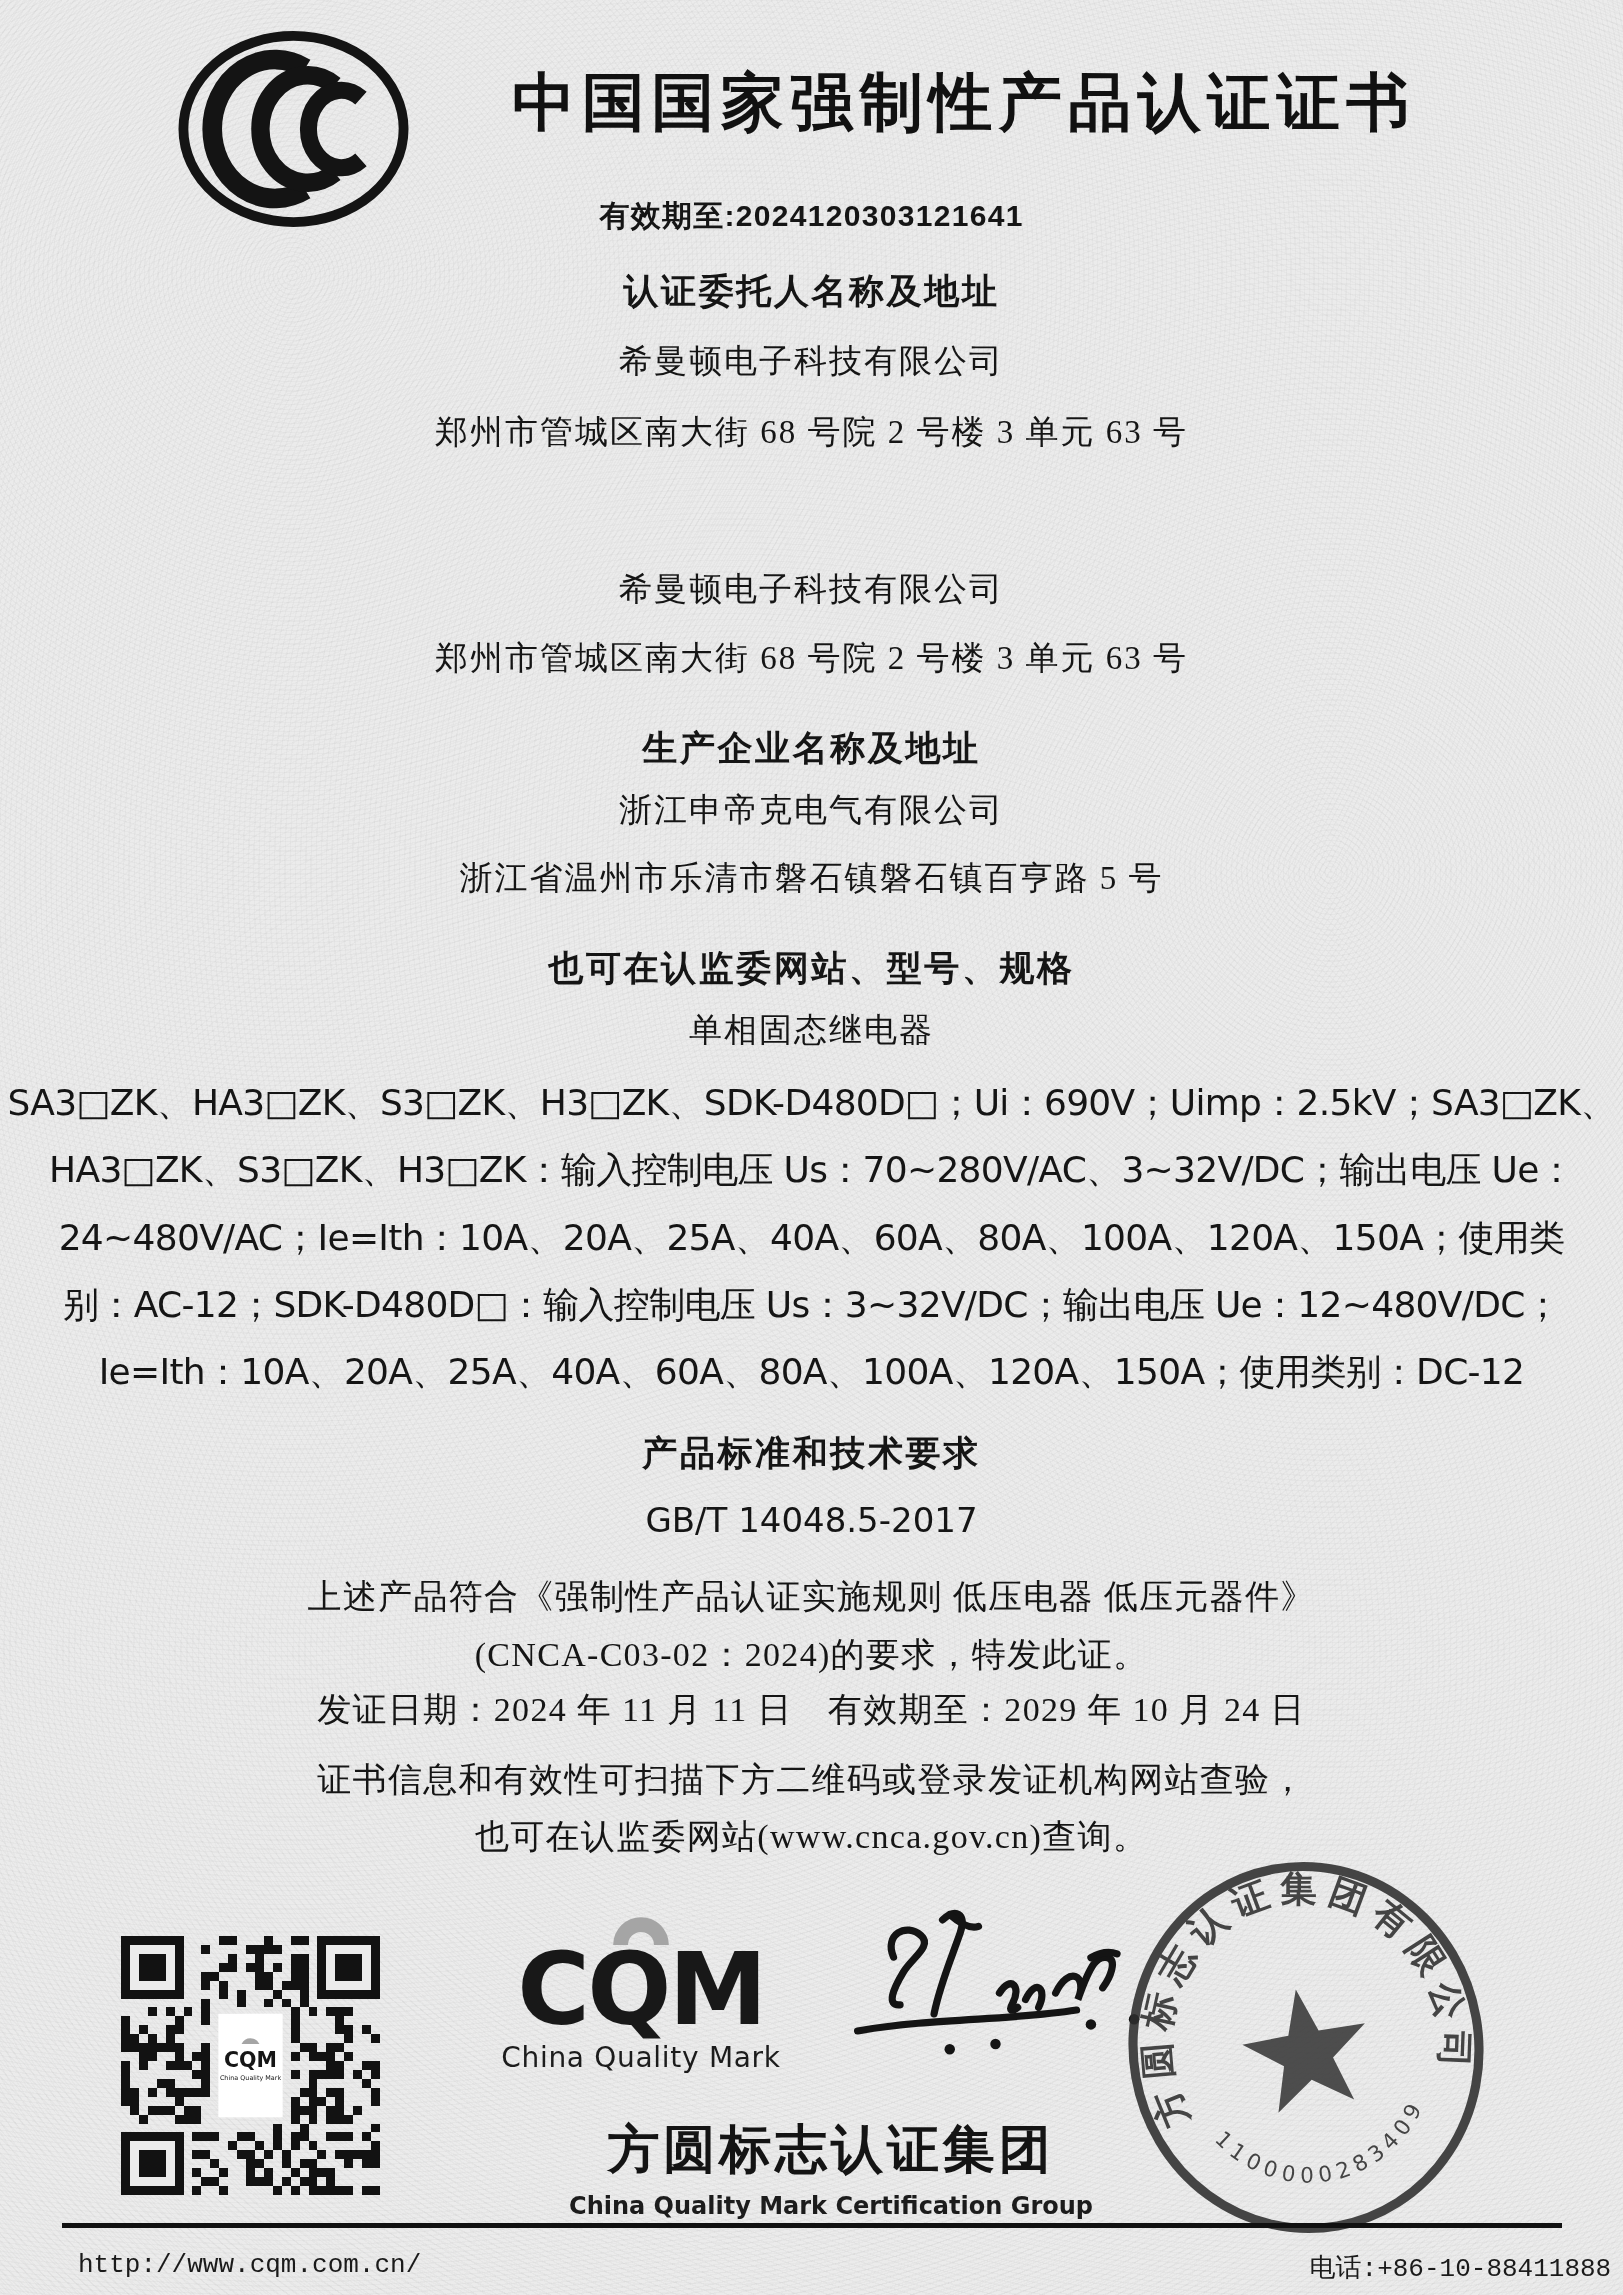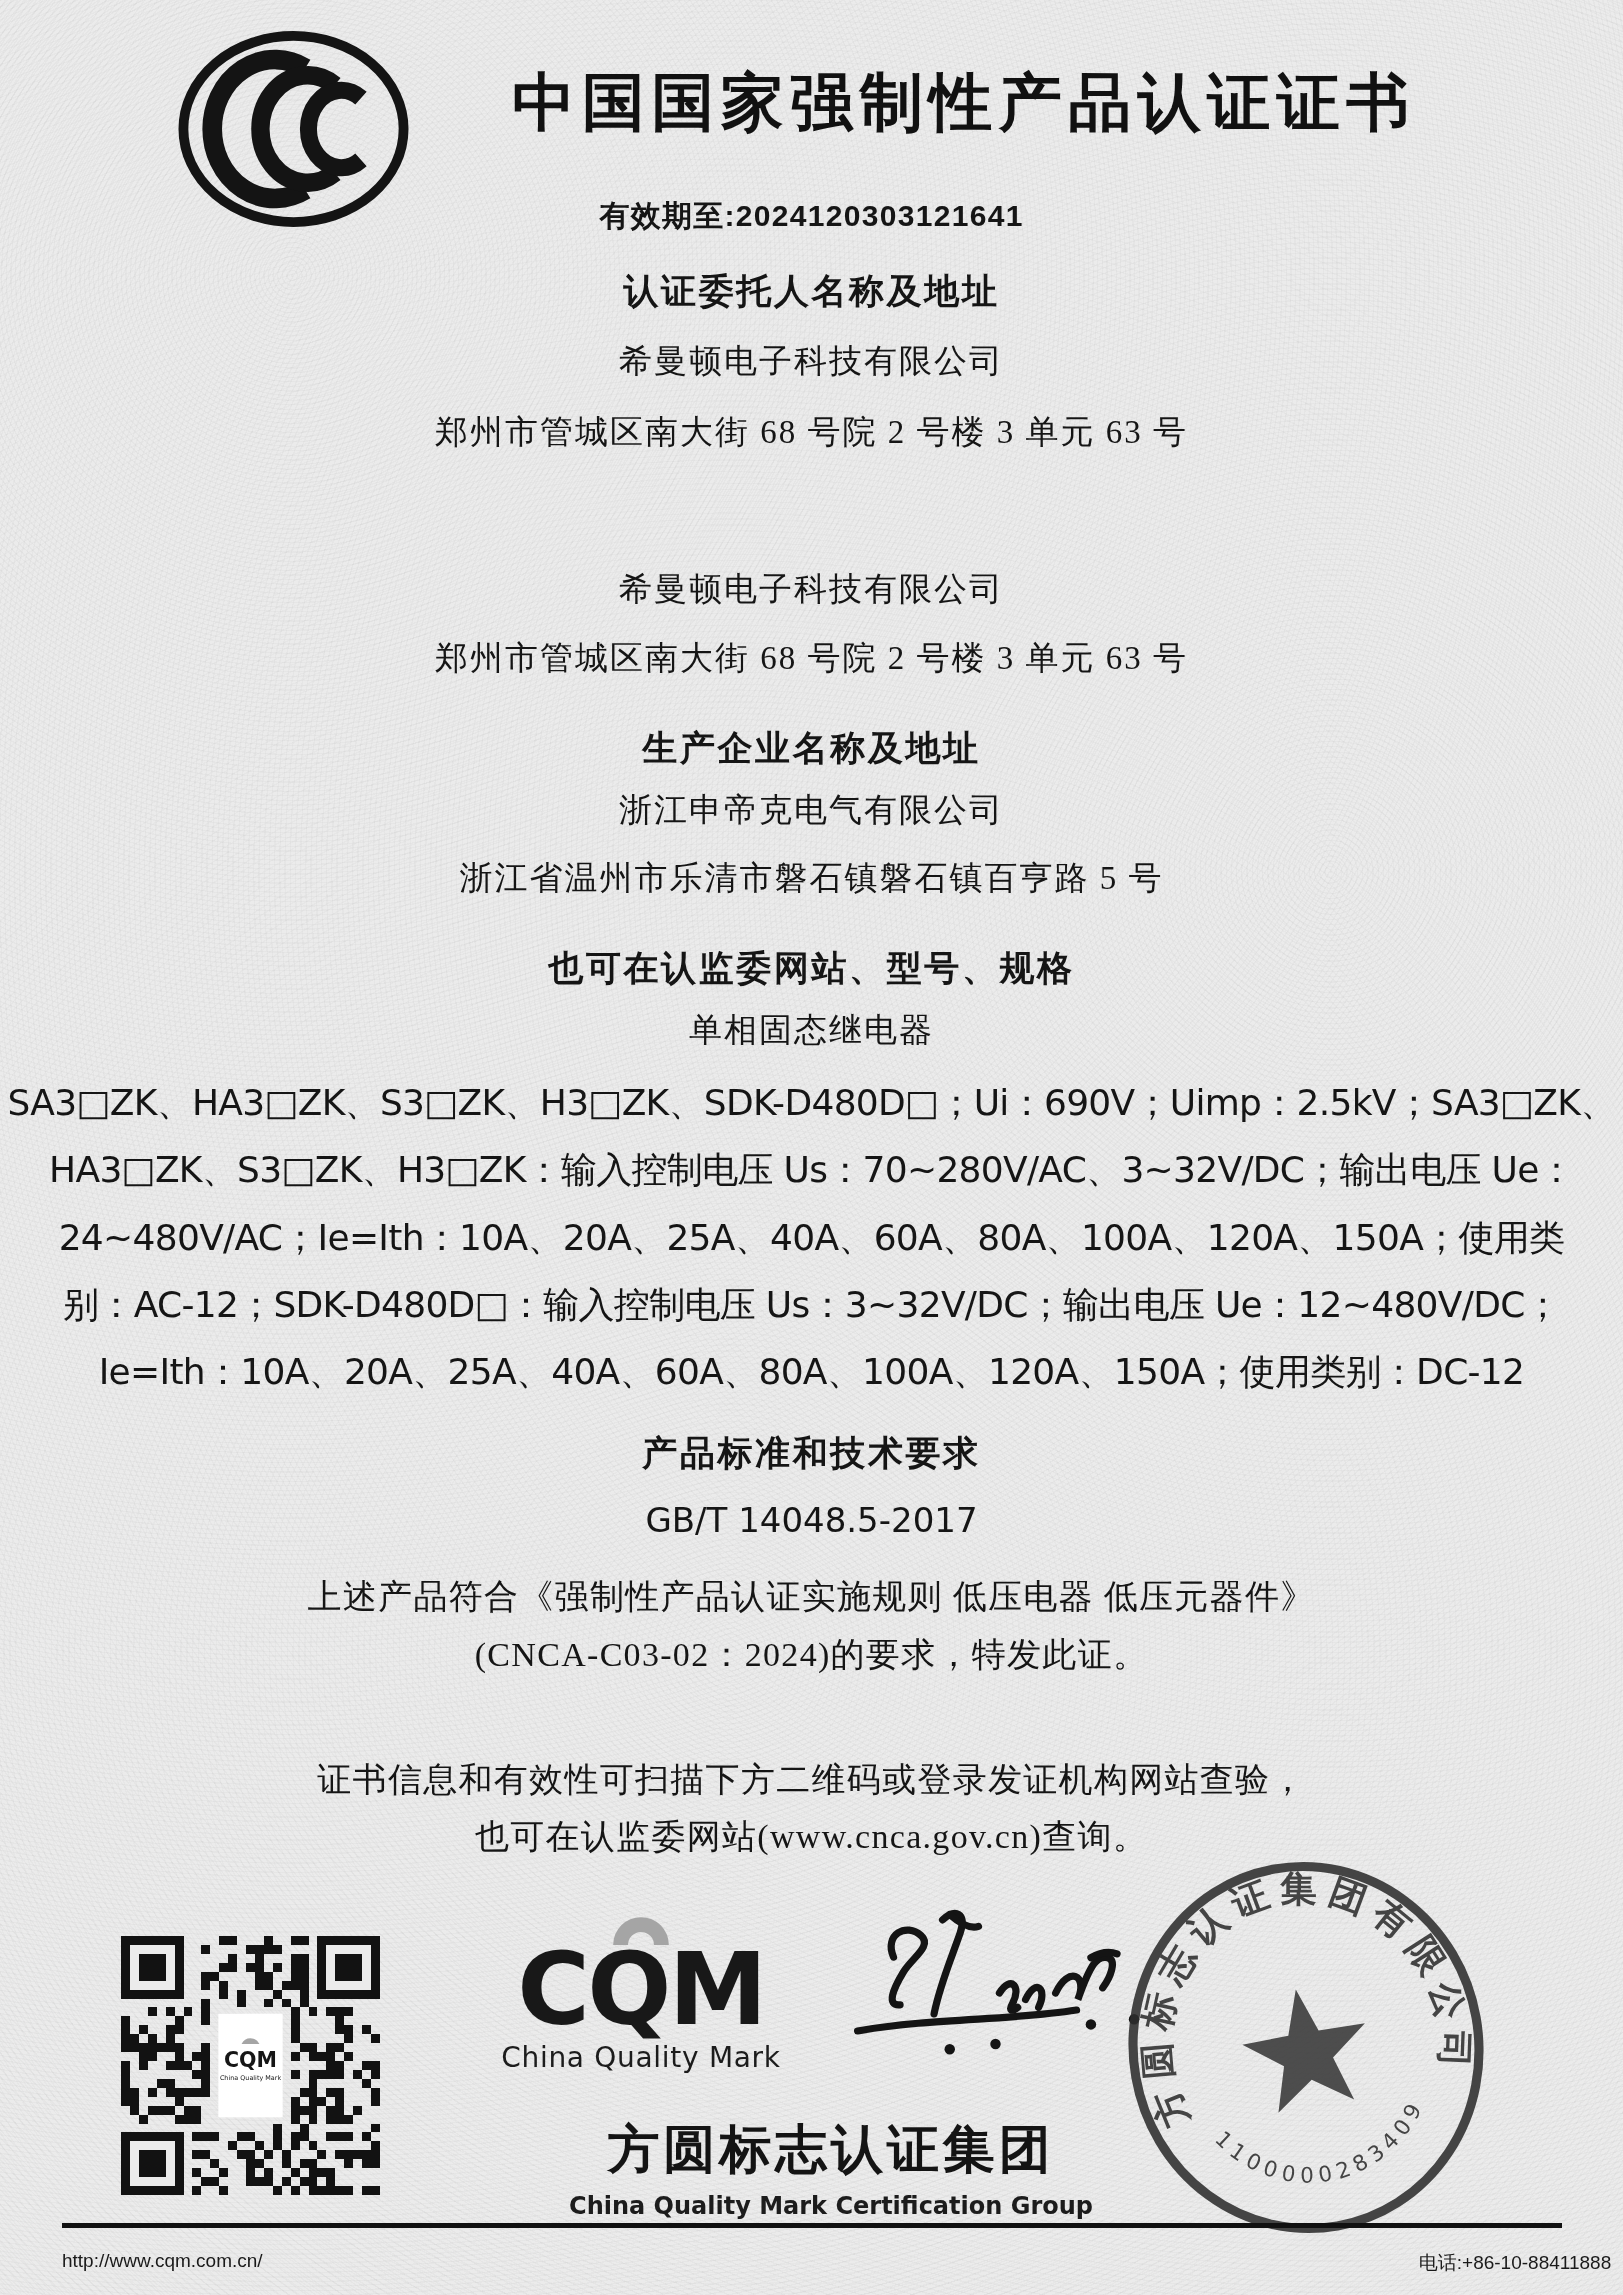--- a/index.html
+++ b/index.html
@@ -15,21 +15,21 @@
     font-family:"Liberation Serif", serif;
   }
   .c{position:absolute;left:0;width:1623px;text-align:center;white-space:nowrap;}
   .title{font-family:"Liberation Sans",sans-serif;font-weight:bold;font-size:63px;letter-spacing:6.5px;color:#111;}
   .certno{font-family:"Liberation Sans",sans-serif;font-weight:bold;font-size:30px;letter-spacing:1.3px;}
   .h{font-weight:bold;font-size:35px;letter-spacing:2.6px;text-align:center;}
   .b{font-size:33px;letter-spacing:2px;}
   .spec{font-size:36px;font-family:"DejaVu Sans",sans-serif;letter-spacing:-0.7px;}
   .note{font-size:34px;letter-spacing:1.3px;}
   .std{font-size:34px;font-family:"DejaVu Sans",sans-serif;}
-  .footer-text{position:absolute;font-family:Liberation Sans, sans-serif;font-size:19px;color:#1a1a1a;white-space:nowrap;}
+  .footer-text{position:absolute;font-family:Liberation Mono, monospace;font-size:26px;color:#1a1a1a;white-space:nowrap;margin-left:16px;}
   #footer-rule{position:absolute;left:62px;top:2223px;width:1500px;height:5.2px;background:#111;}
   #qr{position:absolute;left:121px;top:1936px;width:259px;height:259px;}
   #cqm-logo{position:absolute;left:484px;top:1906px;width:314px;text-align:center;}
   #cqm-word{font-family:"DejaVu Sans",sans-serif;font-weight:bold;font-size:99px;line-height:85px;letter-spacing:-2.6px;color:#181818;}
   #cqm-tagline{font-family:"DejaVu Sans",sans-serif;font-size:28px;letter-spacing:0.7px;color:#1c1c1c;margin-top:9.2px;}
   #group-block{position:absolute;left:517px;top:2115px;width:628px;text-align:center;}
   #group-cn{font-family:"Liberation Sans",sans-serif;font-weight:bold;font-size:52px;letter-spacing:3.9px;color:#141414;}
   #group-en{font-family:"DejaVu Sans",sans-serif;font-weight:bold;font-size:24px;color:#1c1c1c;margin-top:6.5px;}
   #signature{position:absolute;left:795px;top:1895px;width:367px;height:183px;}
   #stamp{position:absolute;left:1113px;top:1851px;width:386px;height:393px;opacity:.88;}
@@ -70,20 +70,21 @@
   <div class="c spec" style="top:1146px;">HA3□ZK、S3□ZK、H3□ZK：输入控制电压 Us：70~280V/AC、3~32V/DC；输出电压 Ue：</div>
   <div class="c spec" style="top:1214px;">24~480V/AC；Ie=Ith：10A、20A、25A、40A、60A、80A、100A、120A、150A；使用类</div>
   <div class="c spec" style="top:1281px;">别：AC-12；SDK-D480D□：输入控制电压 Us：3~32V/DC；输出电压 Ue：12~480V/DC；</div>
   <div class="c spec" style="top:1348px;">Ie=Ith：10A、20A、25A、40A、60A、80A、100A、120A、150A；使用类别：DC-12</div>
 
   <div class="c h" style="top:1430px;">产品标准和技术要求</div>
   <div class="c std" style="top:1500px;">GB/T 14048.5-2017</div>
 
   <div class="c note" style="top:1574px;">上述产品符合《强制性产品认证实施规则 低压电器 低压元器件》</div>
   <div class="c note" style="top:1632px;">(CNCA-C03-02：2024)的要求，特发此证。</div>
+  <div class="c note" style="top:1687px;">发证日期：2024 年 11 月 11 日　有效期至：2029 年 10 月 24 日</div>
 
   <div class="c note" style="top:1757px;">证书信息和有效性可扫描下方二维码或登录发证机构网站查验，</div>
   <div class="c note" style="top:1814px;">也可在认监委网站(www.cnca.gov.cn)查询。</div>
 
   <div id="qr">
     <svg width="259" height="259" viewBox="0 0 29 29">
       <rect x="0" y="0" width="29" height="29" fill="#ffffff" opacity="0"></rect>
       <g id="qr-cells" fill="#121212" shape-rendering="crispEdges">
           <rect x="11" y="0" width="1" height="1"></rect>
           <rect x="12" y="0" width="1" height="1"></rect>

